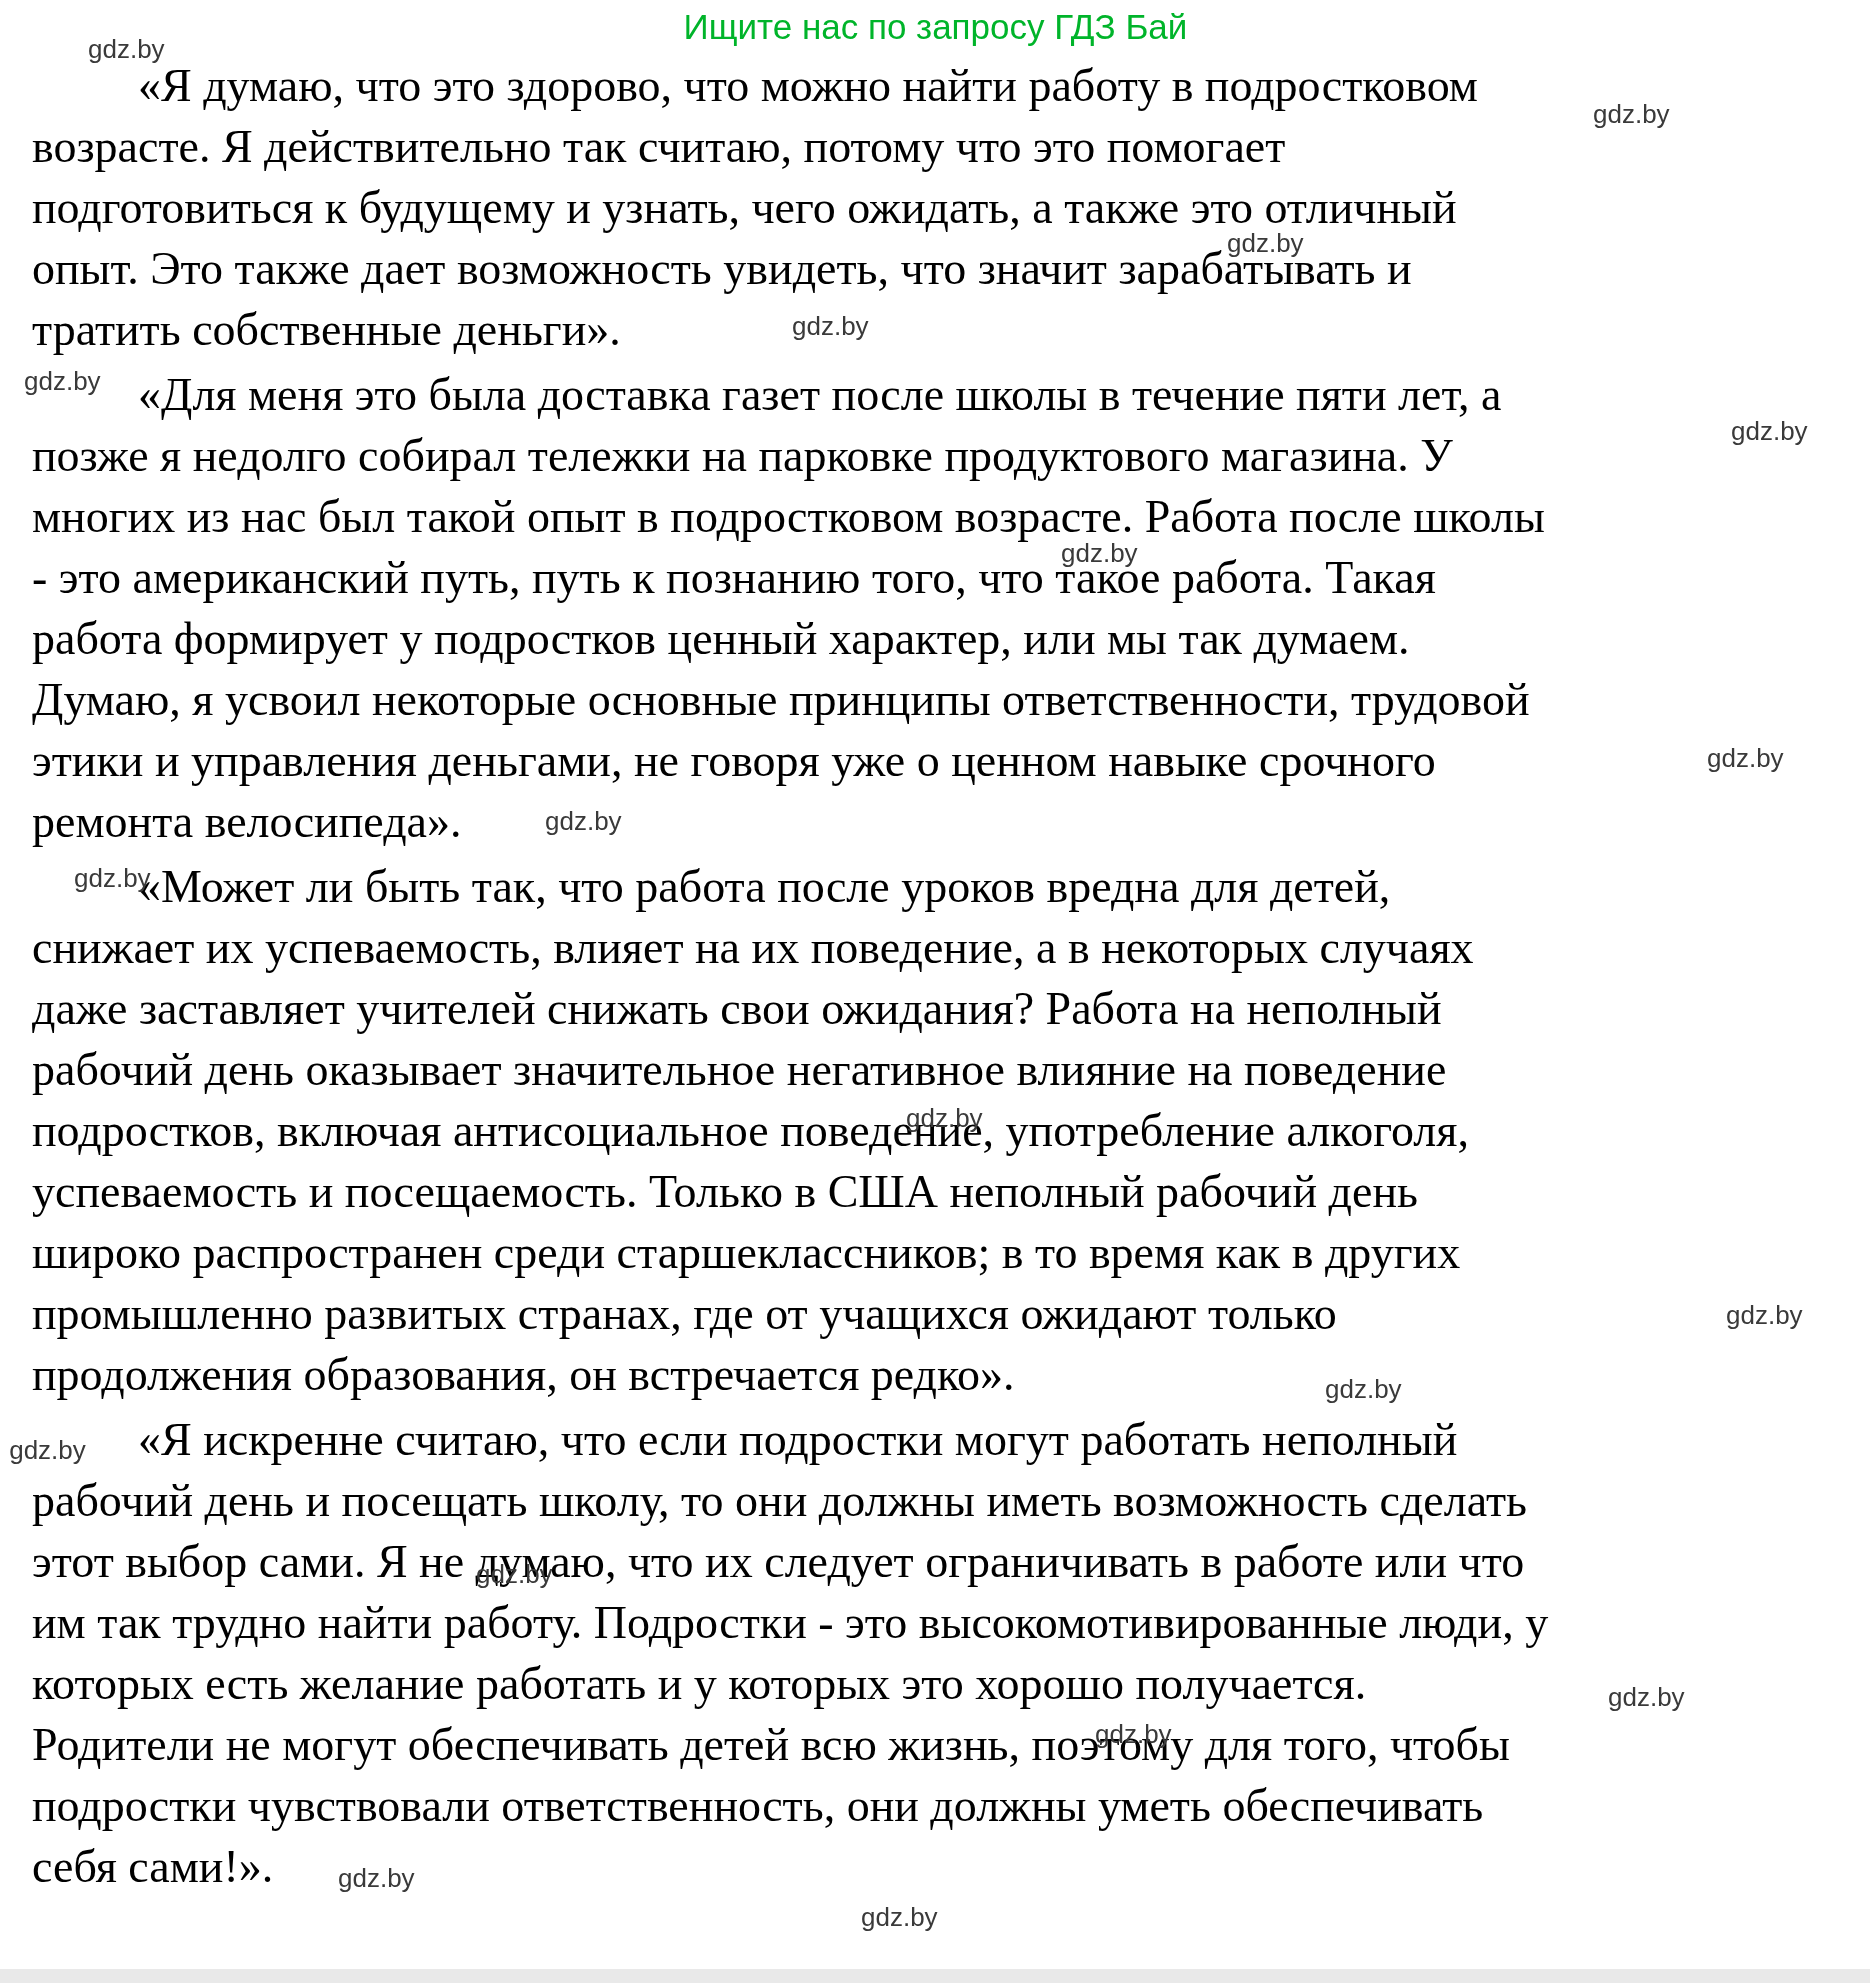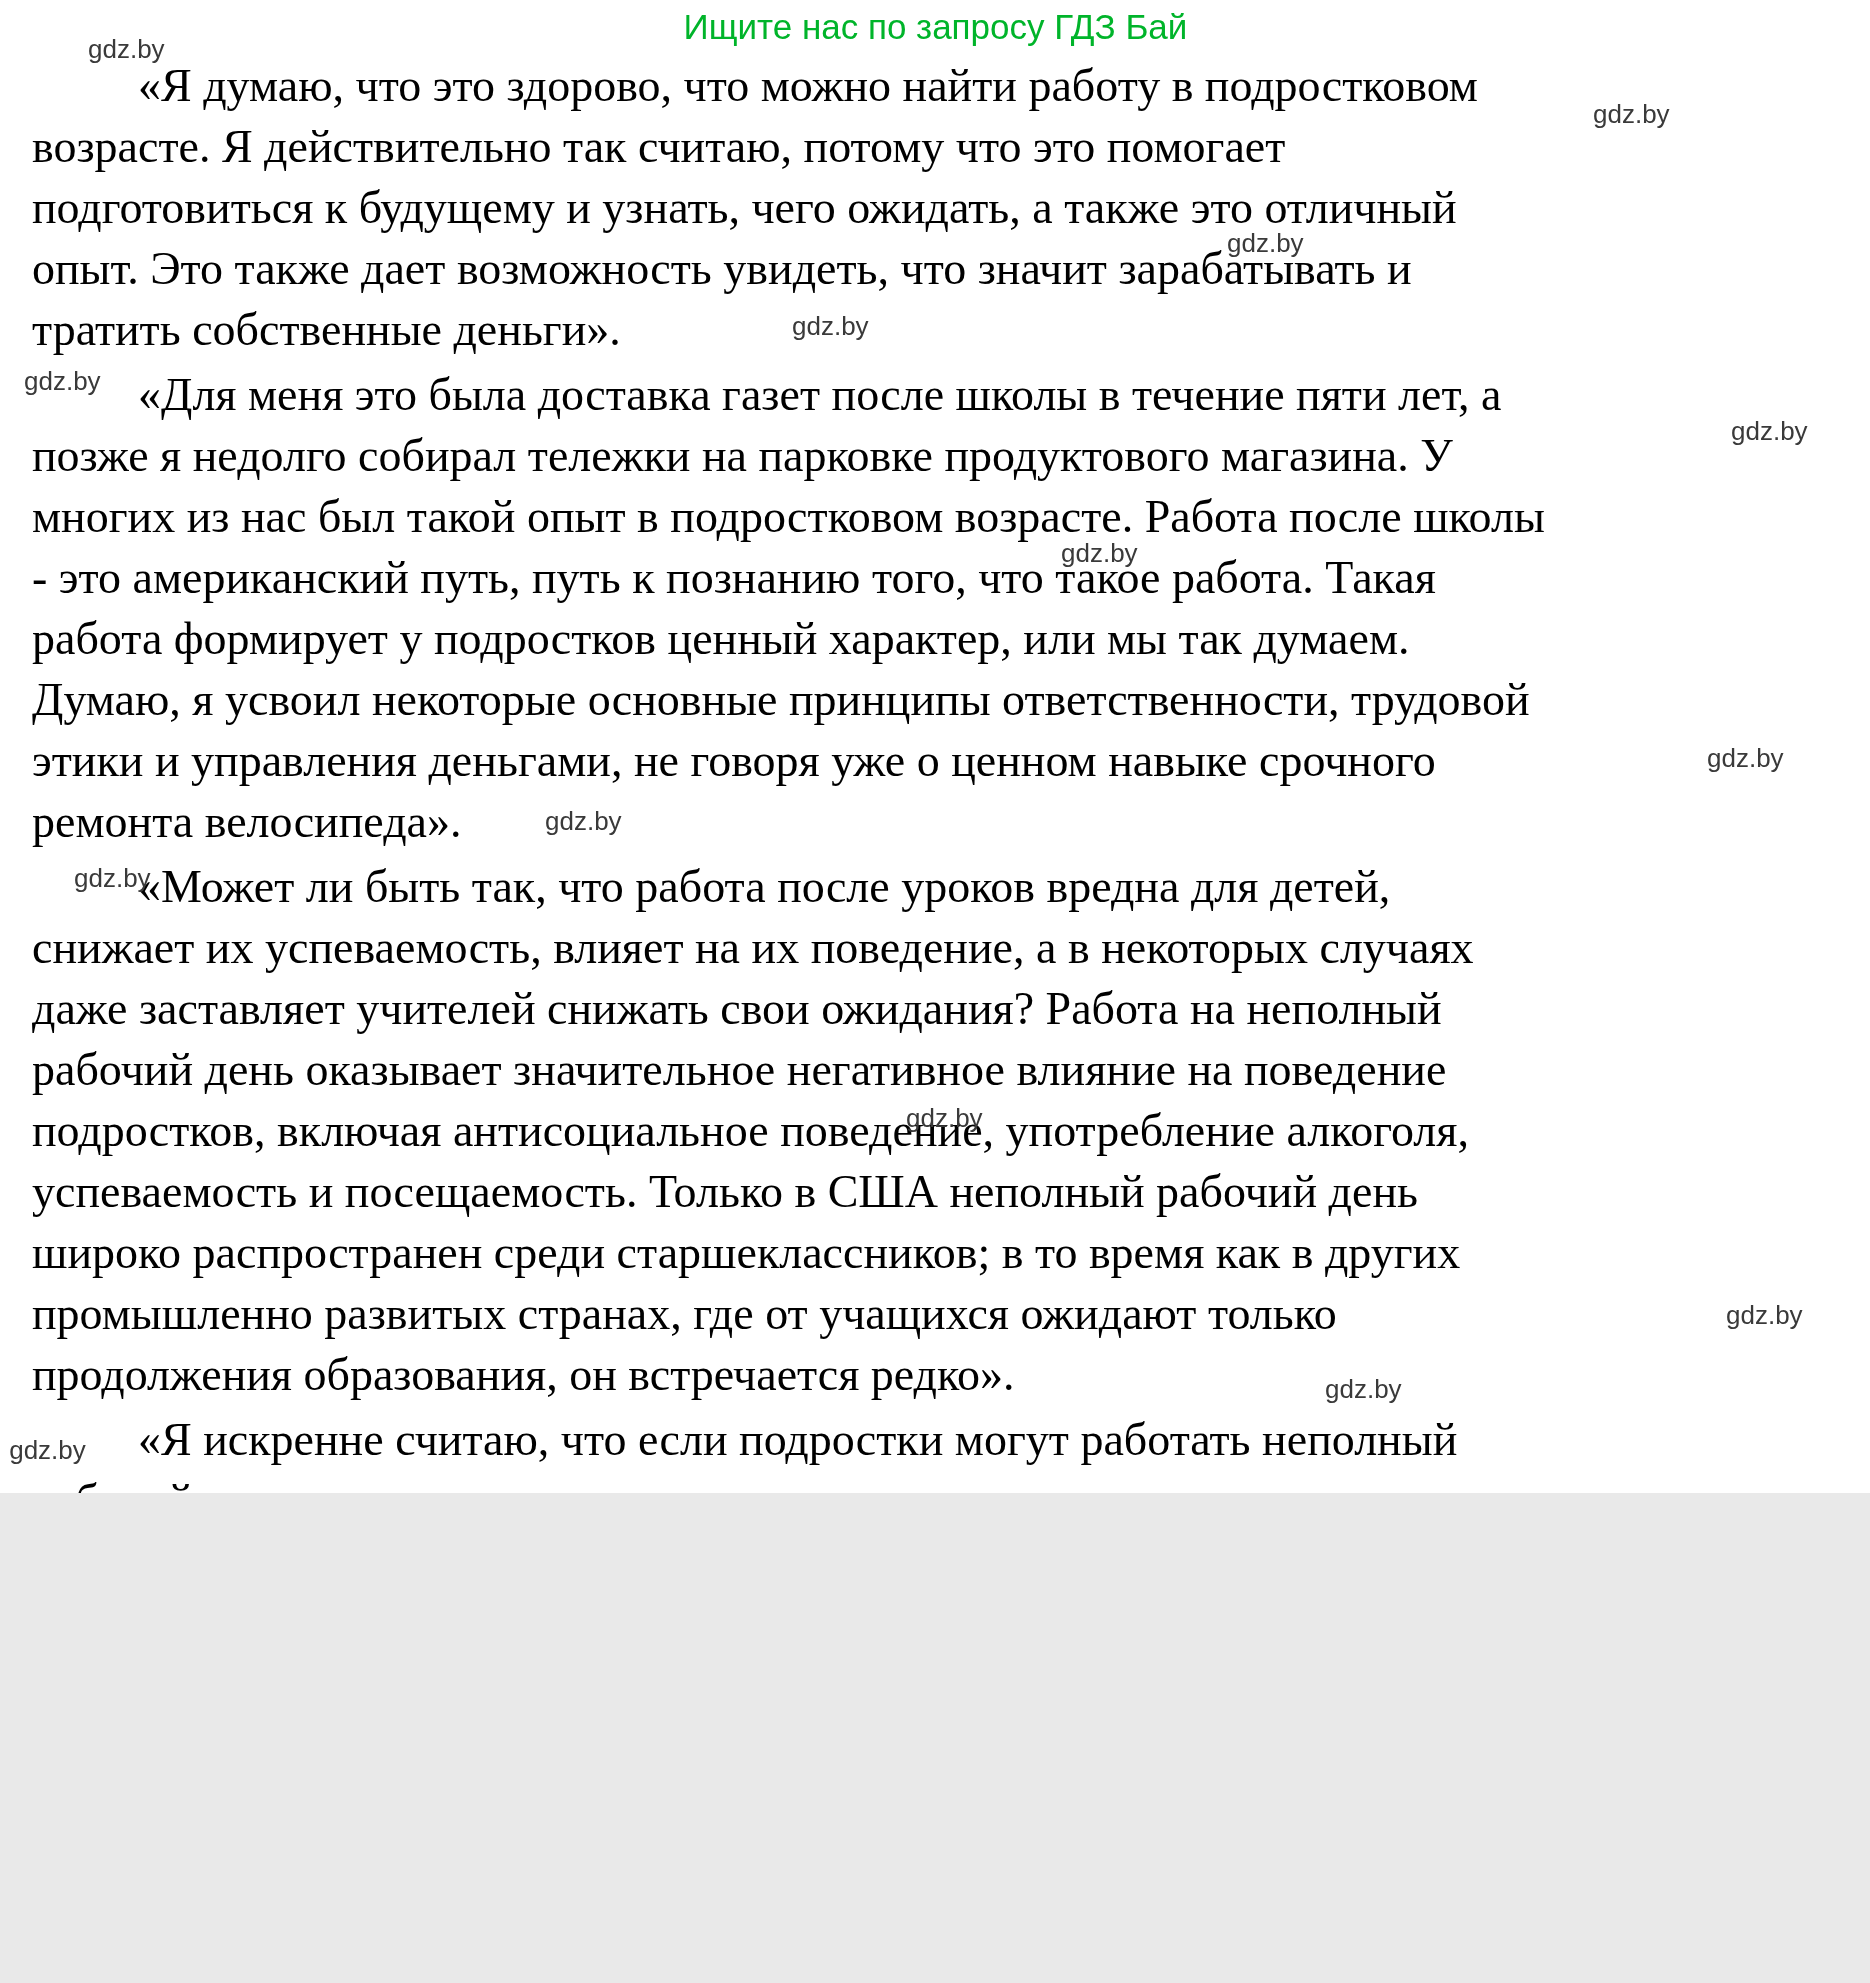--- a/index.html
+++ b/index.html
@@ -7,21 +7,21 @@
     --text_color: #000000;
     --header_green: #00b42a;
     --footer_purple: #7a2fa2;
     --watermark_gray: #3a3a3a;
   }
   * { box-sizing: border-box; }
   html, body { margin: 0; padding: 0; background: #e9e9e9; }
   .page {
     position: relative;
     width: 1871px;
-    height: 1493px;
+    height: 1969px;
     margin: 0 auto;
     background: var(--page_bg);
     overflow: hidden;
     font-family: "Liberation Serif", serif;
     color: var(--text_color);
   }
   .promo-header {
     padding-top: 5.5px;
     text-align: center;
     font-family: "Liberation Sans", sans-serif;

